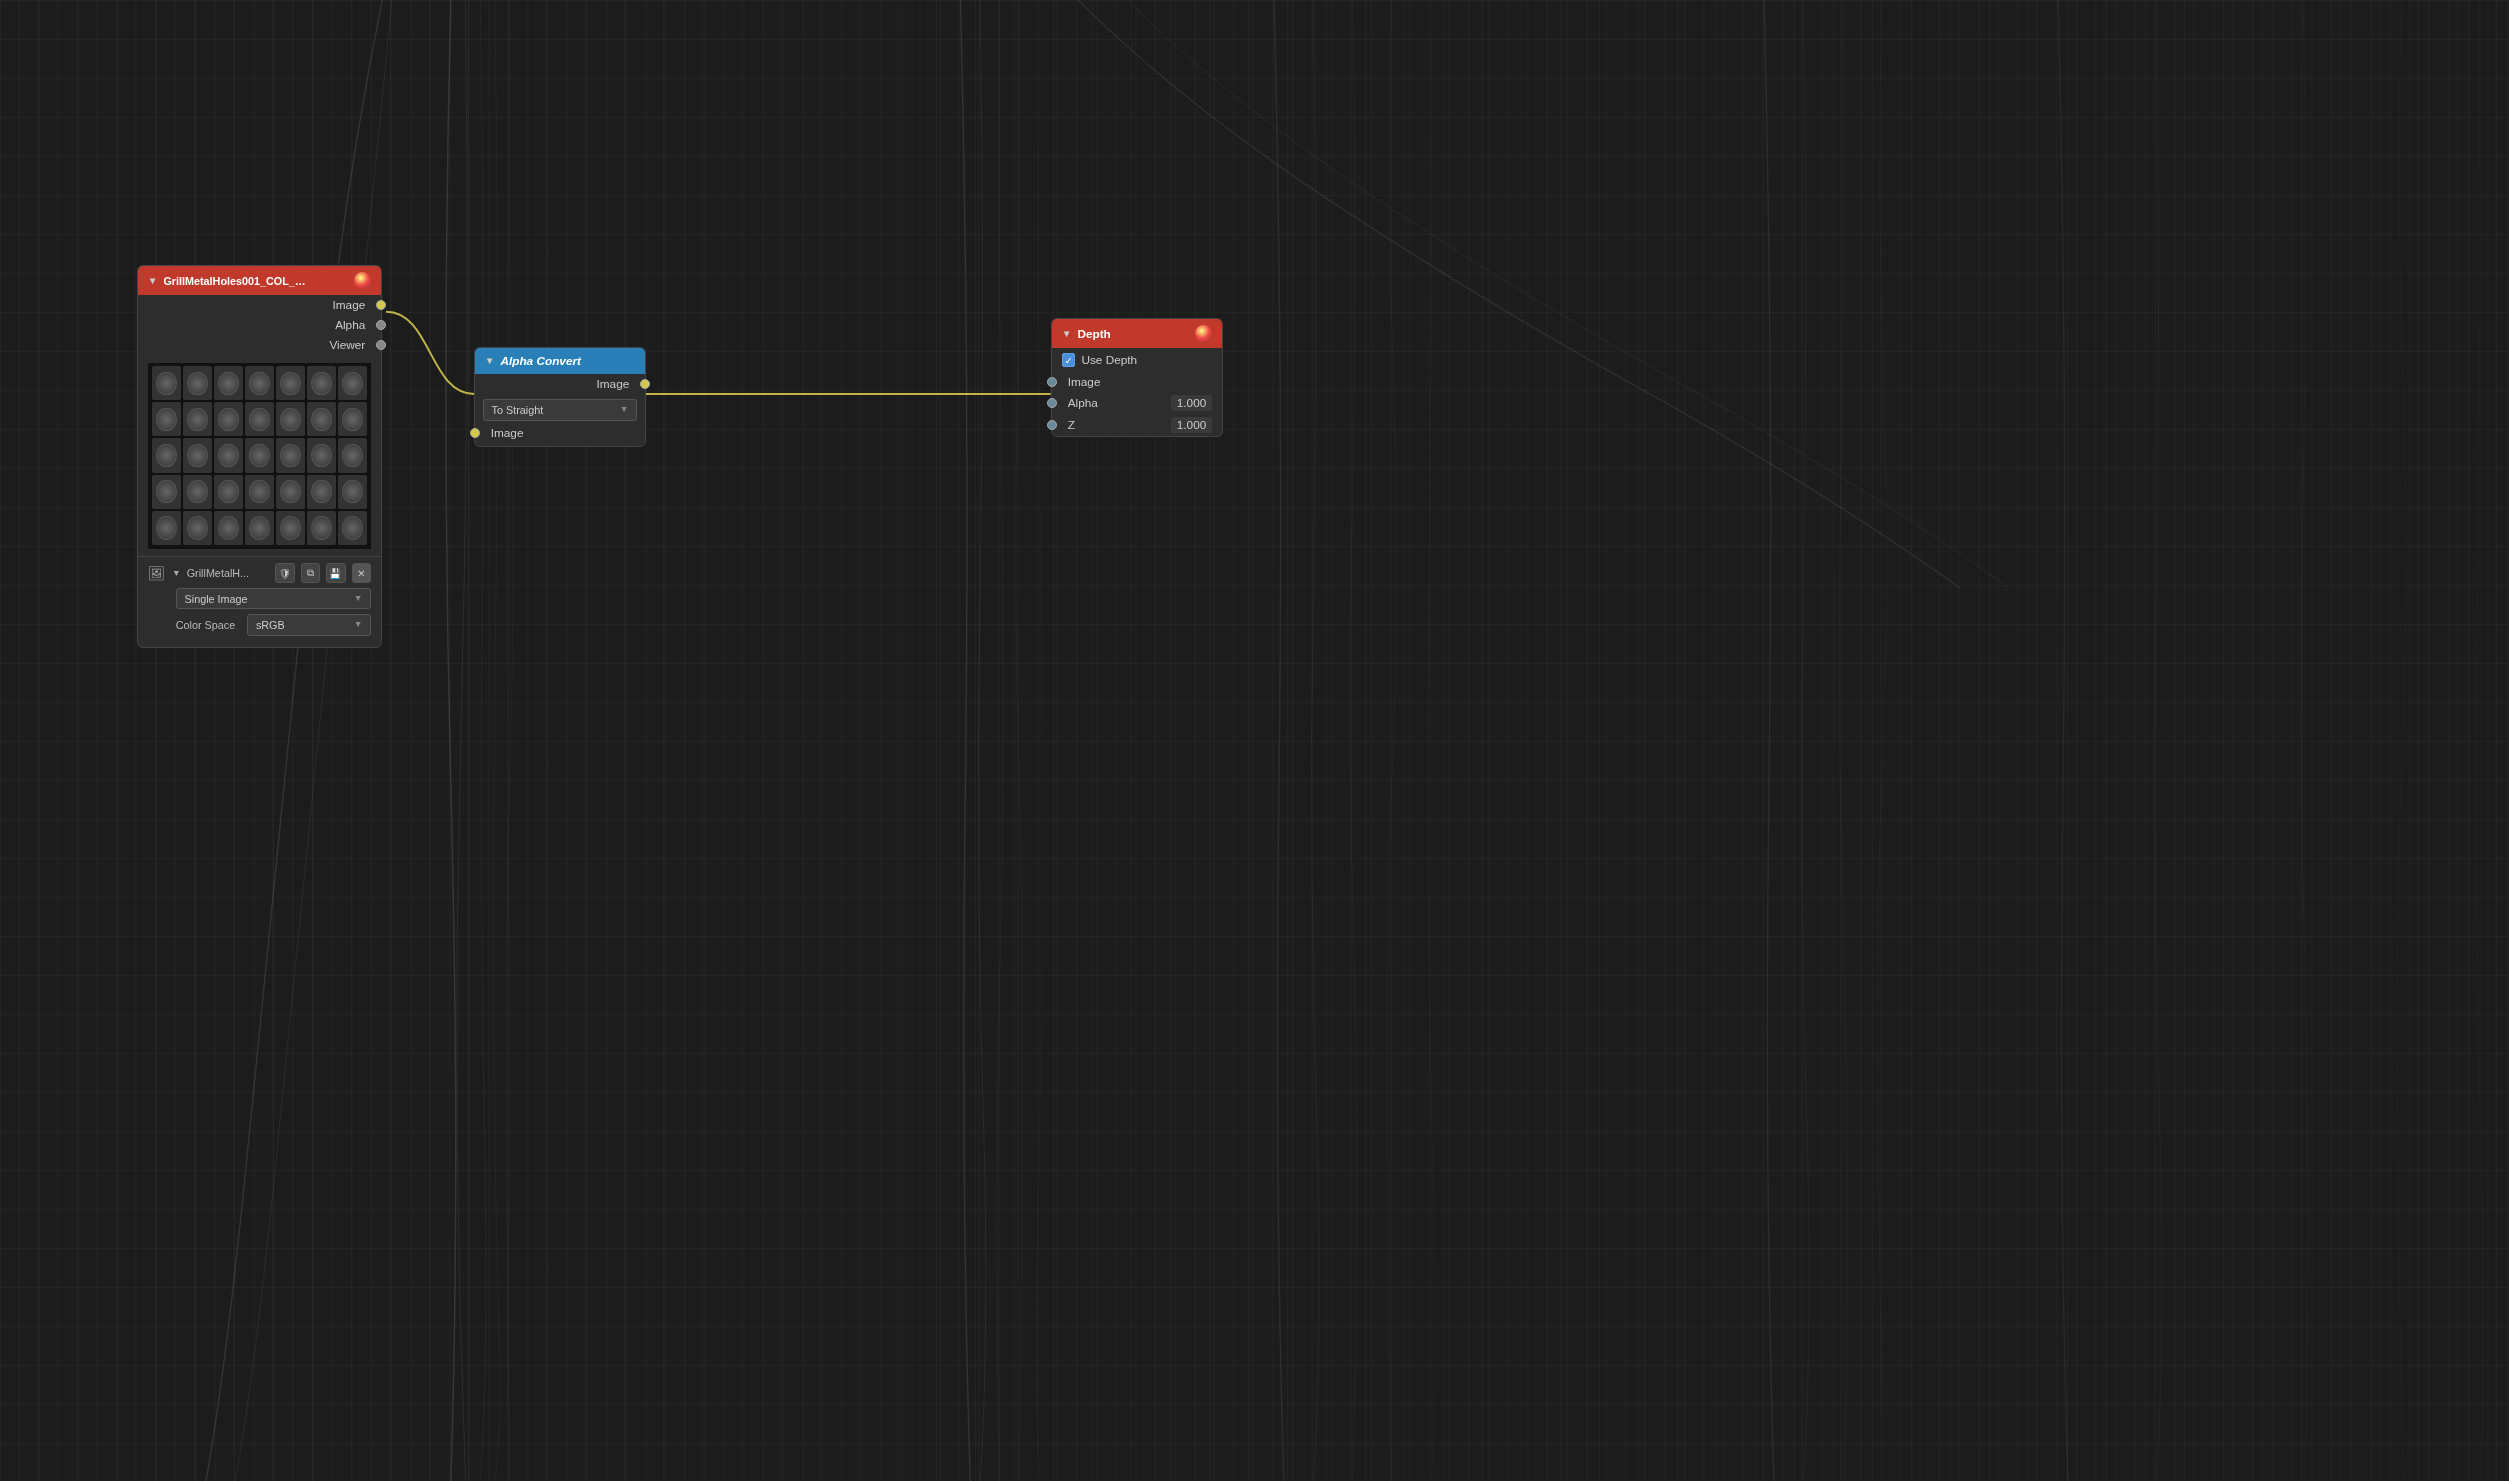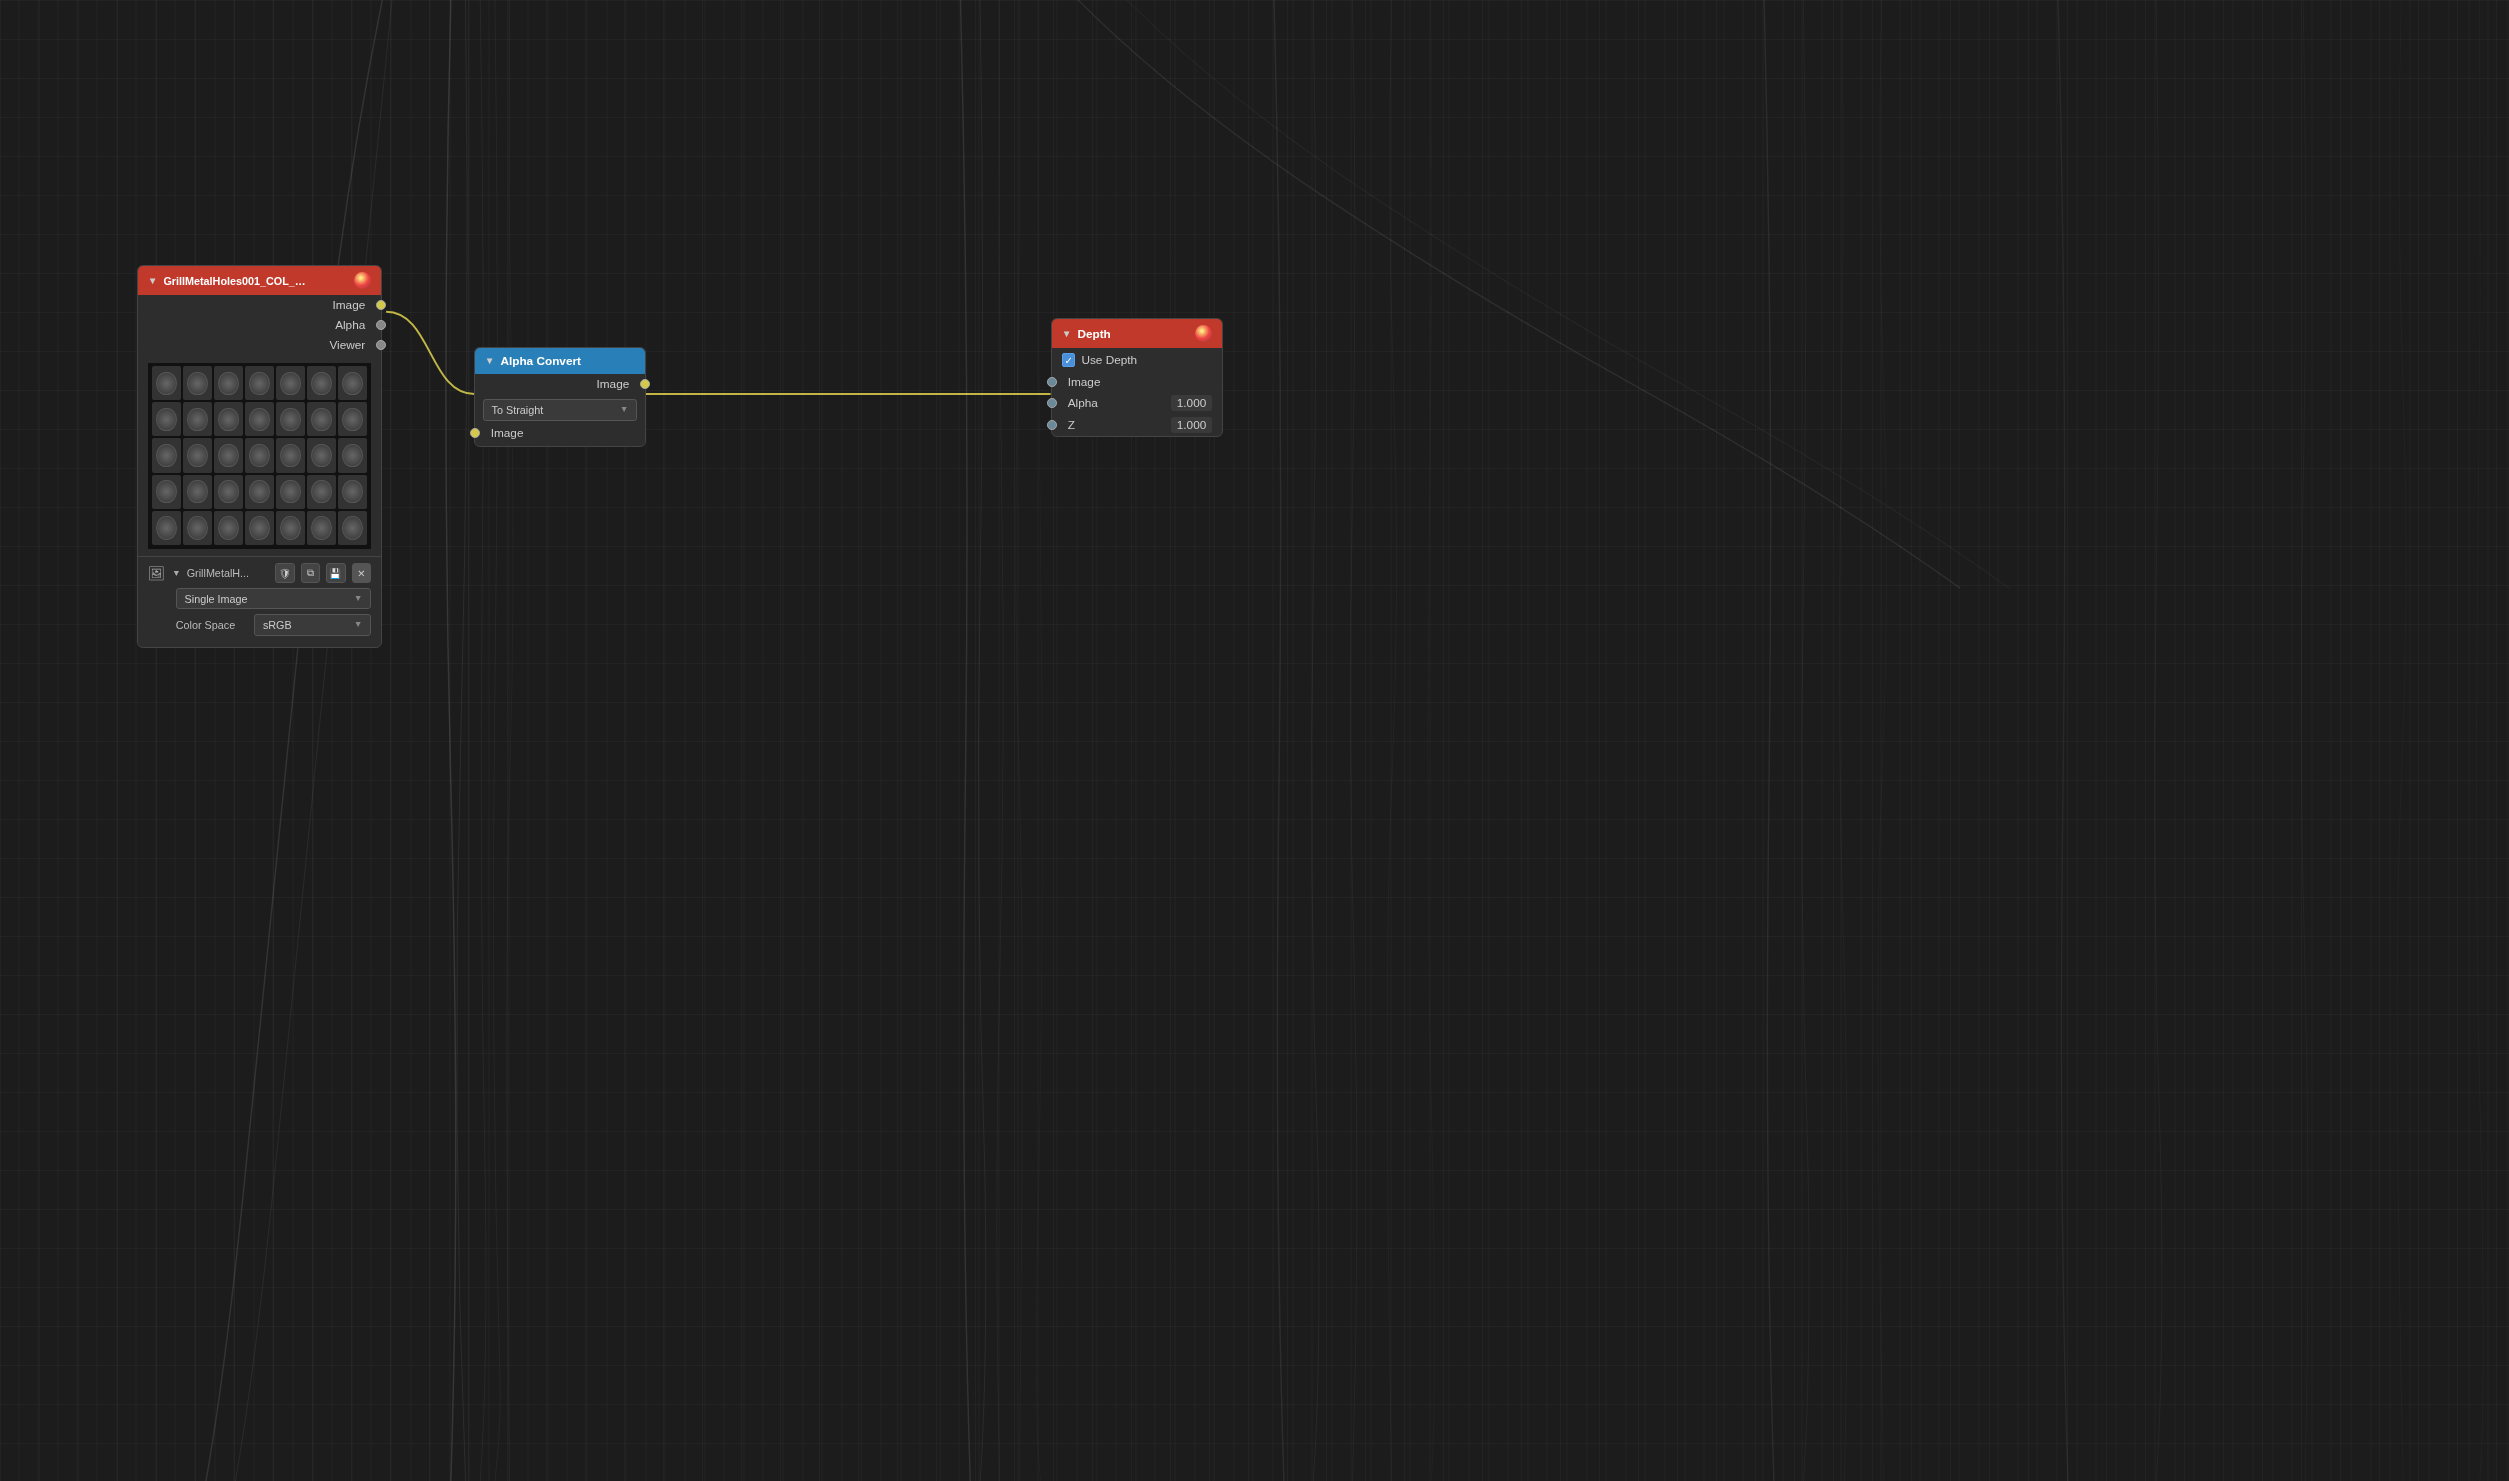--- a/index.html
+++ b/index.html
@@ -495,34 +495,34 @@
       <div class="node-control-btn">⧉</div>
       <div class="node-control-btn">💾</div>
       <div class="node-control-btn close">✕</div>
     </div>
     <div class="dropdown-row">
       <div class="dropdown">
         <span>Single Image</span>
         <span class="dropdown-arrow">▼</span>
       </div>
     </div>
-    <div class="dropdown-row" style="display:flex; align-items:center; gap:13px;">
+    <div class="dropdown-row" style="display:flex; align-items:center; gap:6px;">
       <span class="label-left">Color Space</span>
       <div class="dropdown">
         <span>sRGB</span>
         <span class="dropdown-arrow">▼</span>
       </div>
     </div>
   </div>
 </div>
 
 <div class="node node-alpha-convert">
   <div class="node-header">
     <span class="collapse-arrow">▼</span>
-    <span style="font-size:11.8px;">Alpha Convert</span>
+    <span style="font-size:11.8px;font-style:italic;">Alpha Convert</span>
   </div>
 
   <div class="node-socket-row output" style="position:relative; padding:2.9px 15.7px 2.9px 9.8px;">
     <span style="font-size:11.8px; color:#ccc;">Image</span>
     <div class="socket output" style="background:#d4c84a; right:-4.9px;"></div>
   </div>
 
   <div style="padding: 5.9px 7.8px 2px 7.8px;">
     <div class="dropdown" style="background:#3a3a3a; border:1px solid #555;">
       <span>To Straight</span>

